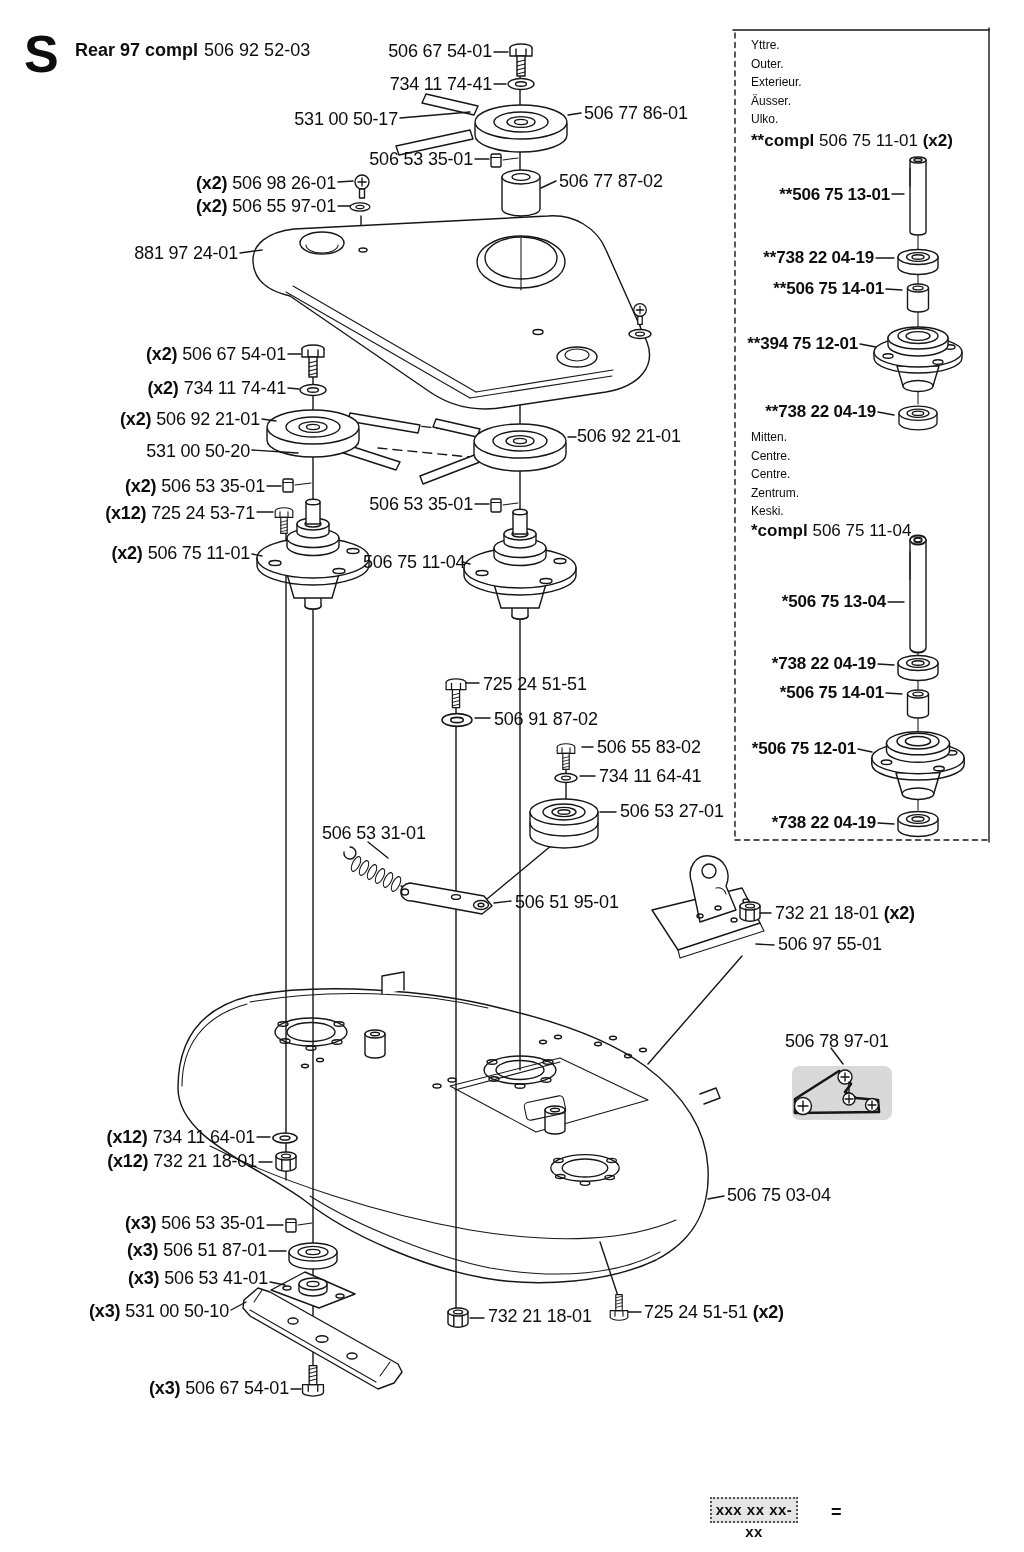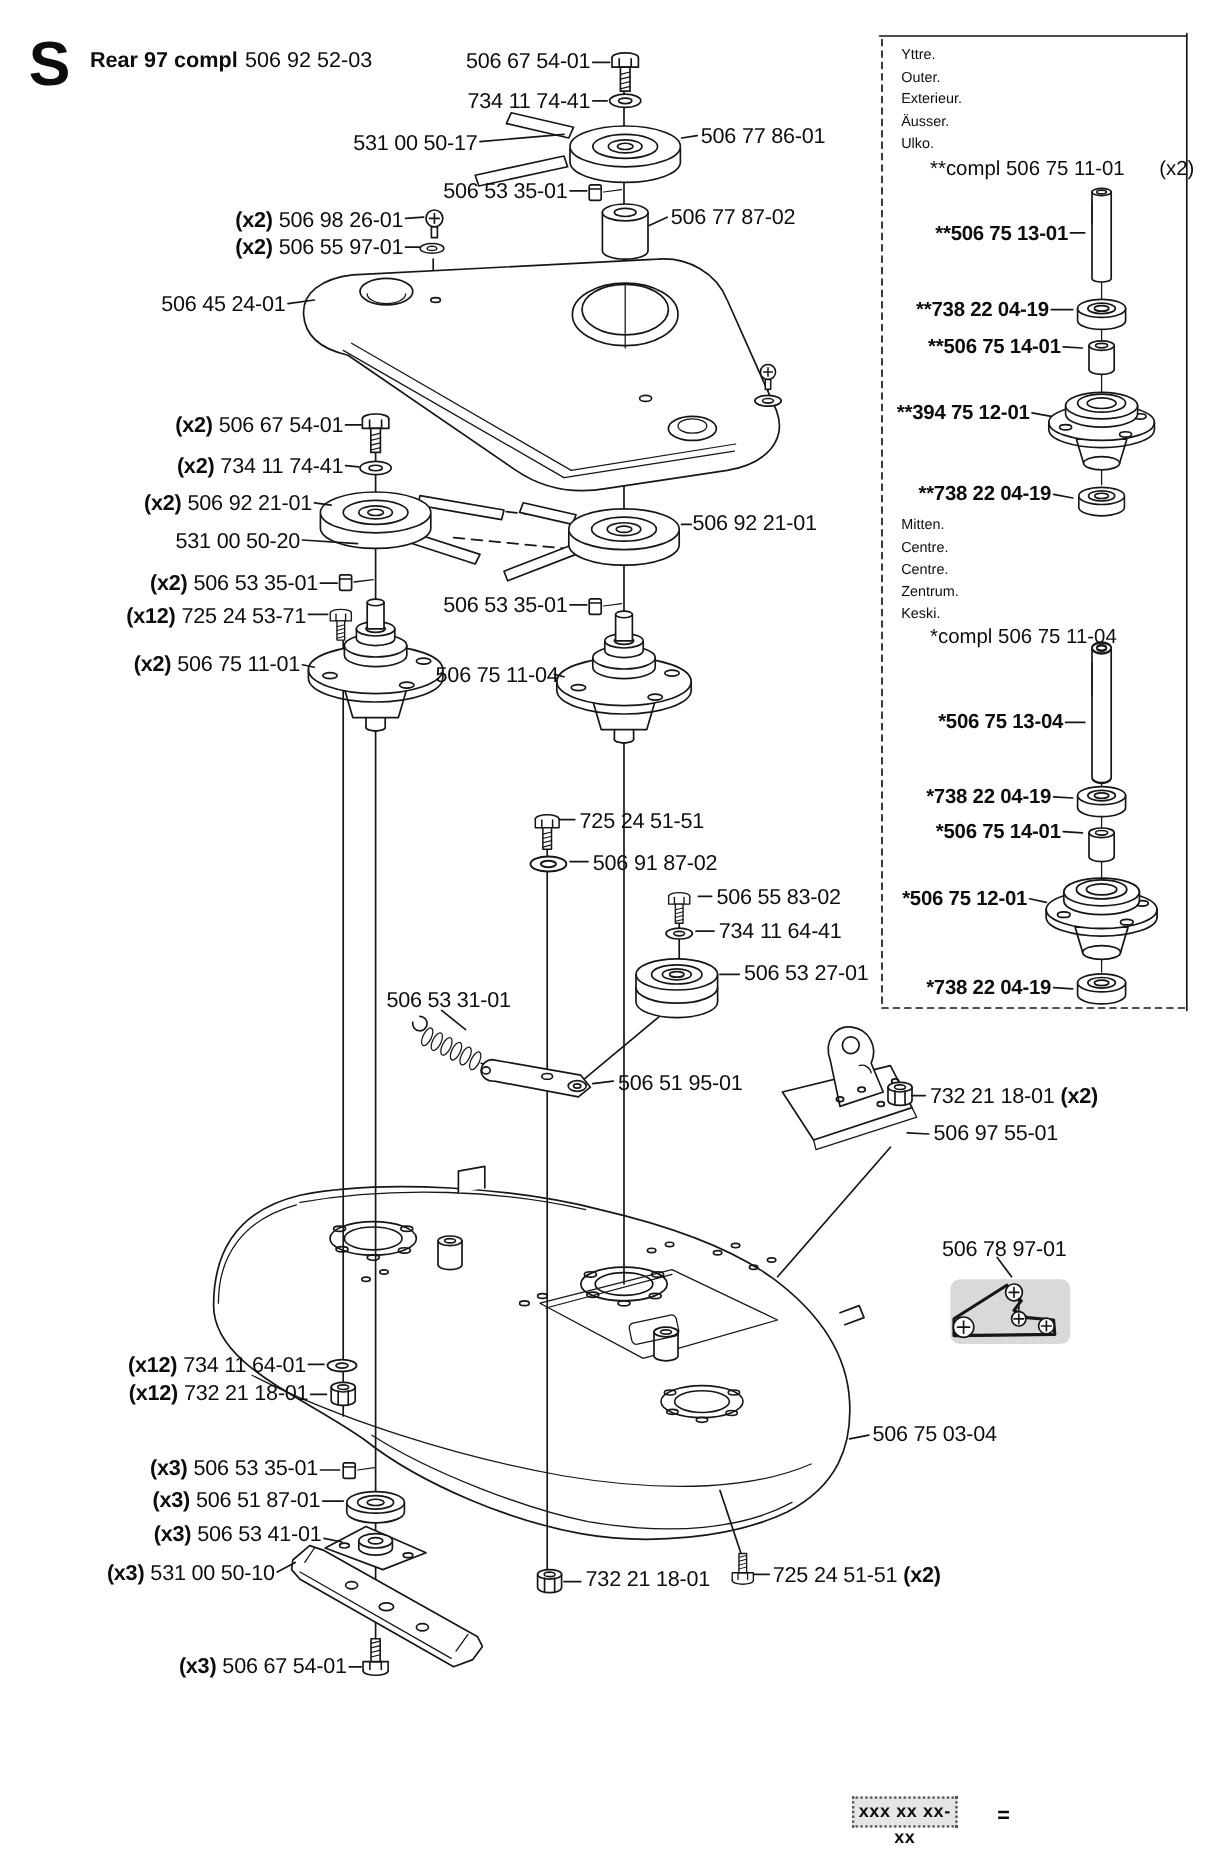--- a/index.html
+++ b/index.html
@@ -11,21 +11,21 @@
   svg .g{fill:#d9d9d9;stroke:none;}
   svg .belt{stroke-width:2.6;}
   svg .thin{stroke-width:1.05;}
   .lbl{position:absolute;font-size:18px;line-height:1.12;white-space:nowrap;letter-spacing:-0.2px;}
   .lbl .q,.lbl .s{font-weight:bold;}
   .lbl .q:not(:empty){margin-right:5px;}
   .lbl .s:not(:empty){margin-left:5px;}
   .plbl{position:absolute;font-size:17px;white-space:nowrap;letter-spacing:-0.2px;font-weight:bold;}
   .langs{position:absolute;font-size:12px;font-weight:normal;line-height:18.6px;white-space:nowrap;}
   .compl{position:absolute;font-size:17px;white-space:nowrap;}
-  .compl .b{font-weight:normal;margin-left:24px;}
+  .compl .b{font-weight:bold;}
   #sec-letter{position:absolute;left:24px;top:28px;font-size:52px;font-weight:bold;line-height:1;}
   #title{position:absolute;left:75px;top:40px;font-size:18px;white-space:nowrap;text-align:right;}
   #title .b{font-weight:bold;margin-right:6px;}
   #legend-box{position:absolute;left:710px;top:1497px;width:88px;height:26px;background:#e5e5e5;
       border:2px dotted #555;box-sizing:border-box;text-align:center;font-size:15px;font-weight:bold;
       line-height:22px;letter-spacing:0.5px;}
   #legend-eq{position:absolute;left:831px;top:1502px;font-size:18px;font-weight:bold;}
   #legend-lines{position:absolute;left:852px;top:1436px;font-size:17px;font-weight:bold;line-height:19.4px;white-space:nowrap;}
 </style>
 </head>
@@ -432,21 +432,21 @@
 </div>
 
 <div class="lbl" style="right:532px;top:41px"><span class="q"></span><span>506 67 54-01</span><span class="s"></span></div>
 <div class="lbl" style="right:532px;top:74px"><span class="q"></span><span>734 11 74-41</span><span class="s"></span></div>
 <div class="lbl" style="right:626px;top:109px"><span class="q"></span><span>531 00 50-17</span><span class="s"></span></div>
 <div class="lbl" style="left:584px;top:103px"><span class="q"></span><span>506 77 86-01</span><span class="s"></span></div>
 <div class="lbl" style="right:551px;top:149px"><span class="q"></span><span>506 53 35-01</span><span class="s"></span></div>
 <div class="lbl" style="left:559px;top:171px"><span class="q"></span><span>506 77 87-02</span><span class="s"></span></div>
 <div class="lbl" style="right:688px;top:173px"><span class="q">(x2)</span><span>506 98 26-01</span><span class="s"></span></div>
 <div class="lbl" style="right:688px;top:196px"><span class="q">(x2)</span><span>506 55 97-01</span><span class="s"></span></div>
-<div class="lbl" style="right:786px;top:243px"><span class="q"></span><span>506 45 24-01</span><span class="s"></span></div>
+<div class="lbl" style="right:786px;top:243px"><span class="q"></span><span>881 97 24-01</span><span class="s"></span></div>
 <div class="lbl" style="right:738px;top:344px"><span class="q">(x2)</span><span>506 67 54-01</span><span class="s"></span></div>
 <div class="lbl" style="right:738px;top:378px"><span class="q">(x2)</span><span>734 11 74-41</span><span class="s"></span></div>
 <div class="lbl" style="right:764px;top:409px"><span class="q">(x2)</span><span>506 92 21-01</span><span class="s"></span></div>
 <div class="lbl" style="right:774px;top:441px"><span class="q"></span><span>531 00 50-20</span><span class="s"></span></div>
 <div class="lbl" style="left:577px;top:426px"><span class="q"></span><span>506 92 21-01</span><span class="s"></span></div>
 <div class="lbl" style="right:759px;top:476px"><span class="q">(x2)</span><span>506 53 35-01</span><span class="s"></span></div>
 <div class="lbl" style="right:551px;top:494px"><span class="q"></span><span>506 53 35-01</span><span class="s"></span></div>
 <div class="lbl" style="right:769px;top:503px"><span class="q">(x12)</span><span>725 24 53-71</span><span class="s"></span></div>
 <div class="lbl" style="right:774px;top:543px"><span class="q">(x2)</span><span>506 75 11-01</span><span class="s"></span></div>
 <div class="lbl" style="left:363px;top:552px"><span class="q"></span><span>506 75 11-04</span><span class="s"></span></div>

